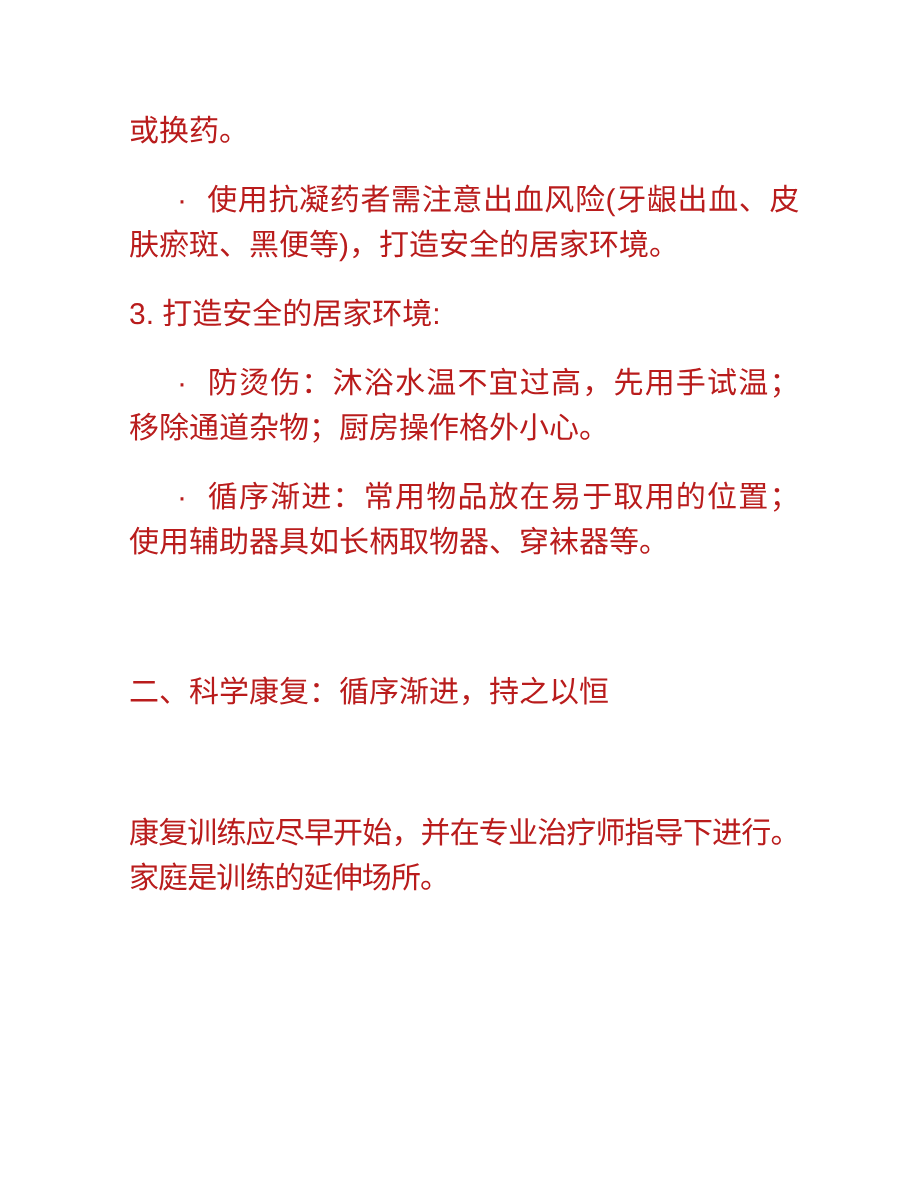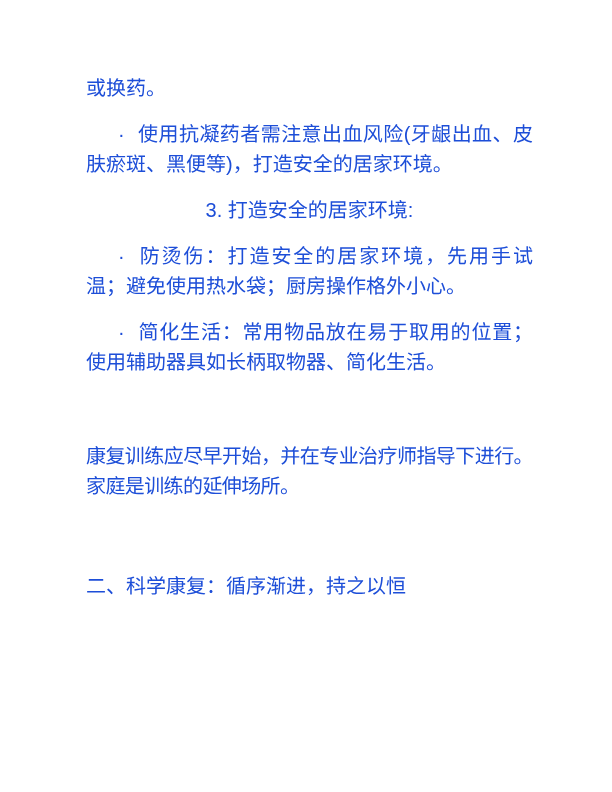--- a/index.html
+++ b/index.html
@@ -9,39 +9,39 @@
   }
   .page {
     position: relative;
     width: 612px;
     height: 792px;
     background: #ffffff;
     box-sizing: border-box;
     padding: 73px 79px 0 86px;
     overflow: hidden;
     font-family: "Liberation Sans", sans-serif;
-    color: #1d4ed8;
+    color: #b91c1c;
     font-size: 20px;
     line-height: 30px;
   }
   .block {
     margin: 0;
     text-align: justify;
   }
   .block + .block {
     margin-top: 16px;
   }
   .bullet {
     text-indent: 32px;
   }
   .bullet .marker {
     padding-right: 13px;
   }
   .heading {
-    text-align: center;
+    text-align: left;
     font-weight: normal;
     font-size: 20px;
   }
   .section-heading {
     margin-top: 70px !important;
     text-align: left;
     font-weight: normal;
     font-size: 20px;
   }
   .closing-para {
@@ -54,21 +54,21 @@
 
 <div class="page">
 
   <p class="block">或换药。</p>
 
   <p class="block bullet"><span class="marker">·</span><span>使用抗凝药者需注意出血风险(牙龈出血、皮肤瘀斑、黑便等)，打造安全的居家环境。</span></p>
 
   <p class="block heading">3. 打造安全的居家环境:</p>
 
 
-  <p class="block bullet"><span class="marker">·</span><span>防烫伤：打造安全的居家环境，先用手试温；避免使用热水袋；厨房操作格外小心。</span></p>
+  <p class="block bullet"><span class="marker">·</span><span>防烫伤：沐浴水温不宜过高，先用手试温；移除通道杂物；厨房操作格外小心。</span></p>
 
-  <p class="block bullet"><span class="marker">·</span><span>简化生活：常用物品放在易于取用的位置；使用辅助器具如长柄取物器、简化生活。</span></p>
+  <p class="block bullet"><span class="marker">·</span><span>循序渐进：常用物品放在易于取用的位置；使用辅助器具如长柄取物器、穿袜器等。</span></p>
+
+  <p class="block section-heading">二、科学康复：循序渐进，持之以恒</p>
 
   <p class="block closing-para">康复训练应尽早开始，并在专业治疗师指导下进行。家庭是训练的延伸场所。</p>
-
-  <p class="block section-heading">二、科学康复：循序渐进，持之以恒</p>
 
 </div>
 
 </body></html>

